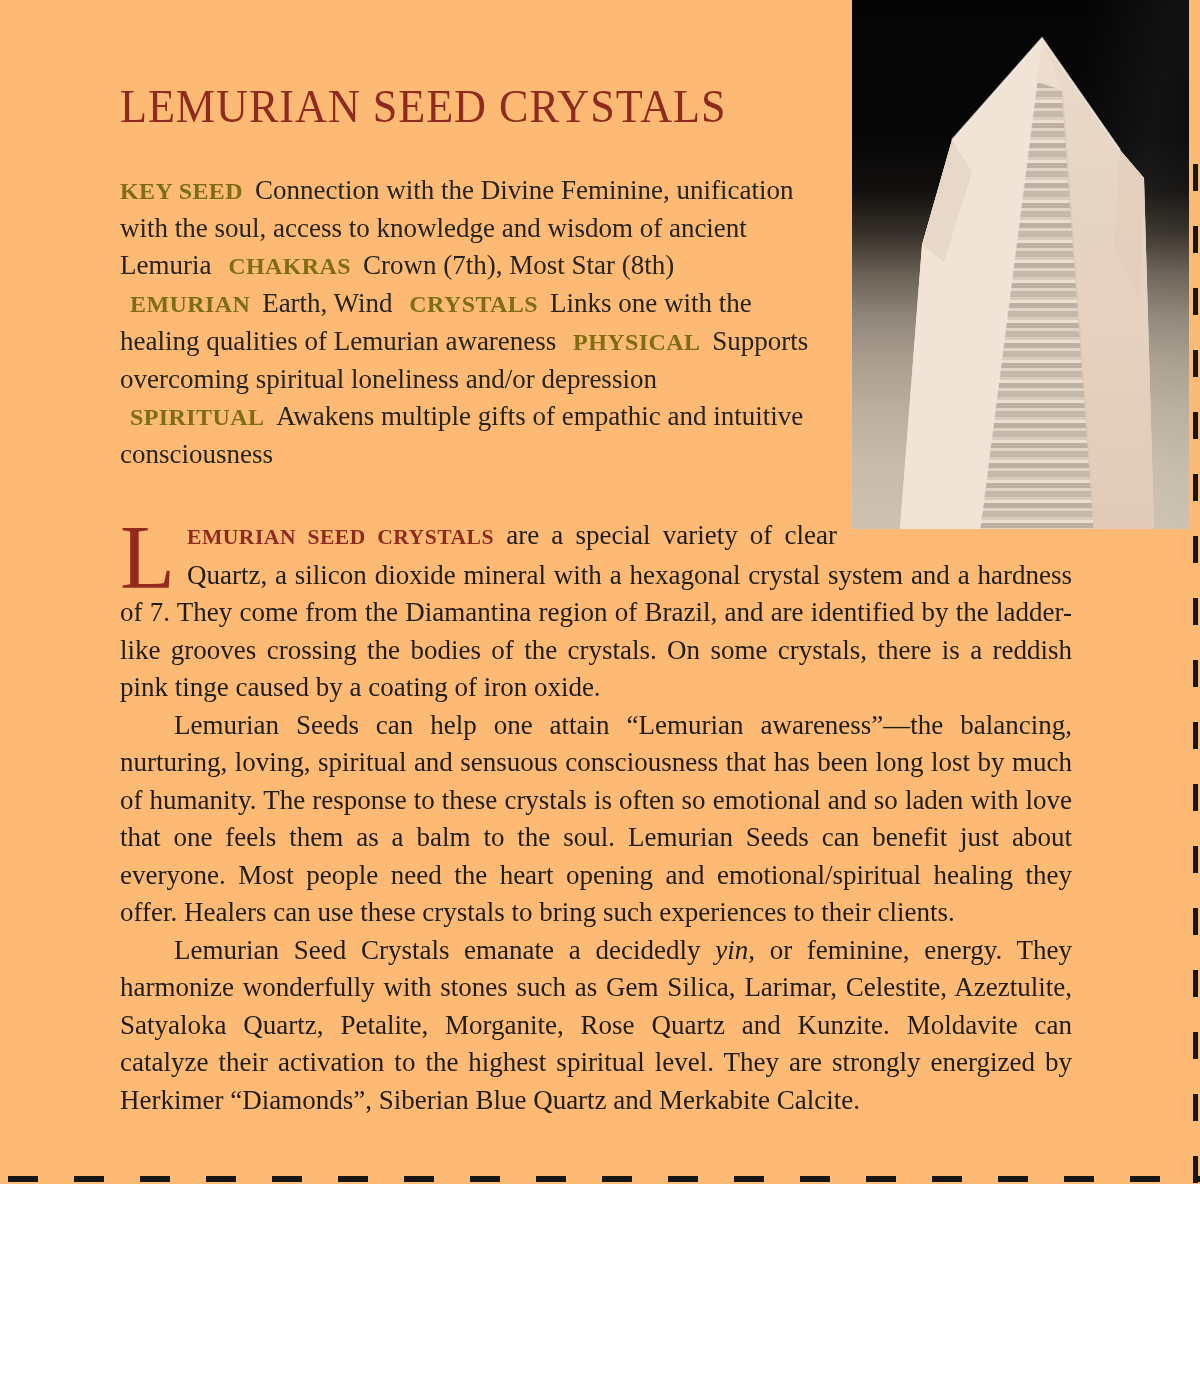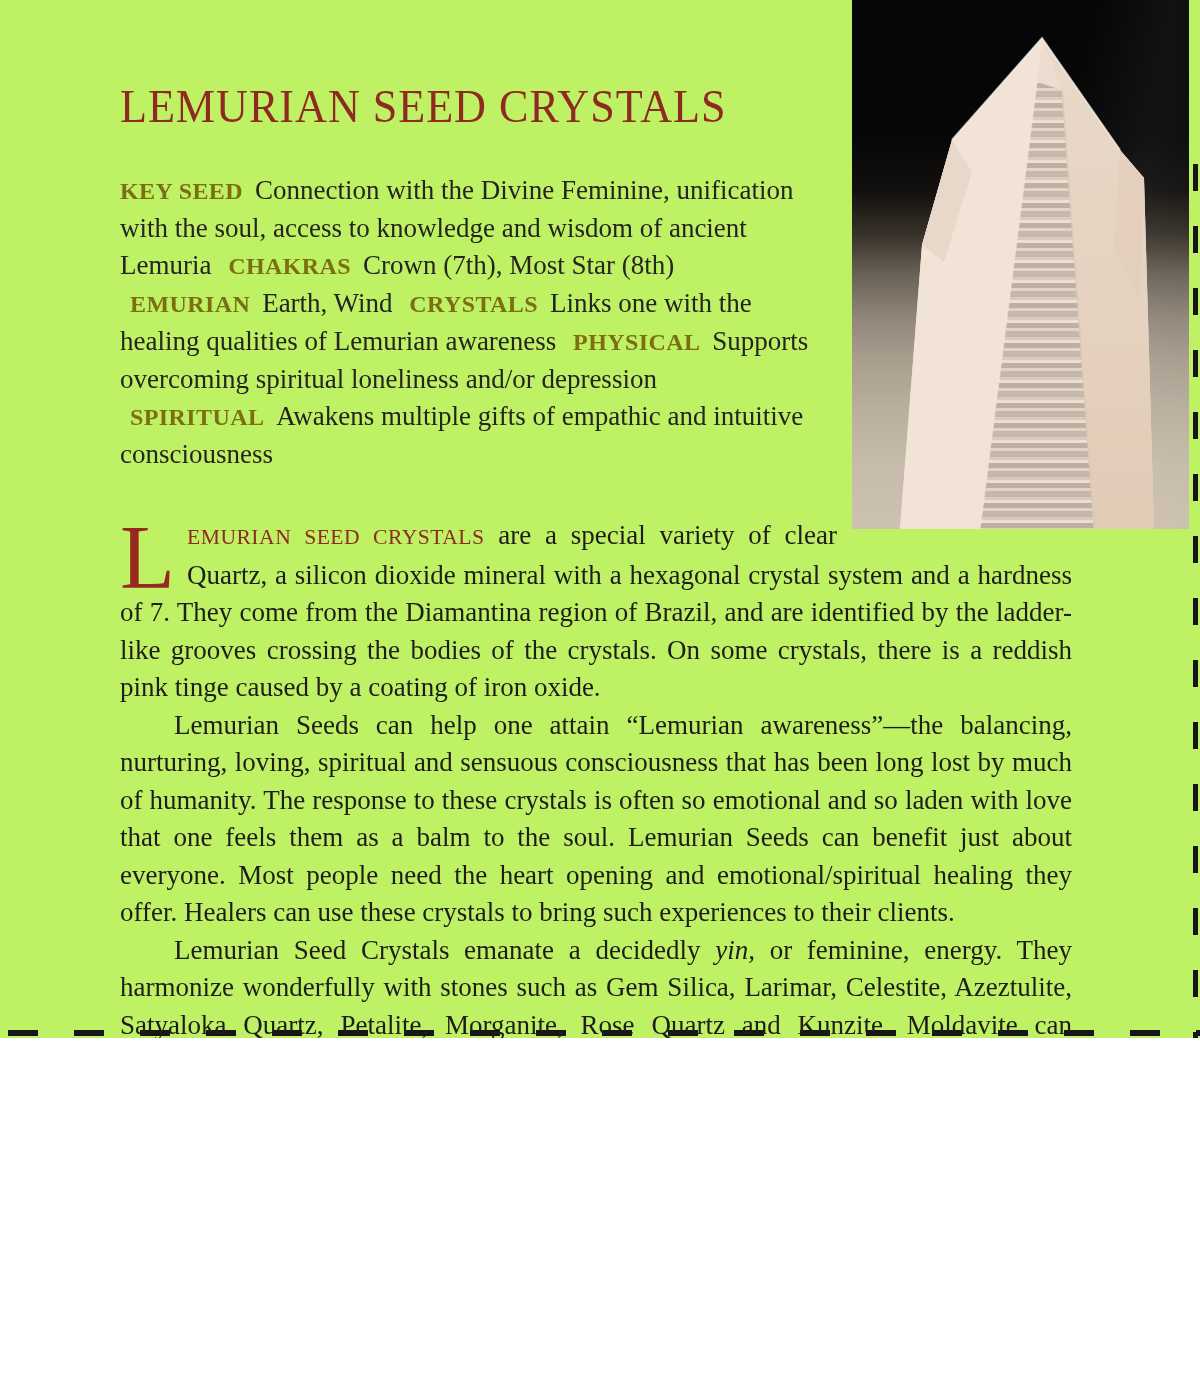--- a/index.html
+++ b/index.html
@@ -1,20 +1,20 @@
 <!DOCTYPE html>
 <html><head>
 <meta charset="utf-8">
 <style>
   html, body { margin: 0; padding: 0; background: #ffffff; }
   .page {
     position: relative;
     width: 1200px;
-    height: 1038px;
-    background: #bef264;
+    height: 1184px;
+    background: #fdba74;
     overflow: hidden;
     font-family: "Liberation Serif", serif;
   }
 
   
   .photo {
     position: absolute;
     left: 852px; top: 0;
     width: 337px; height: 529px;
     background:
@@ -91,20 +91,21 @@
     float: left;
     color: #96291d;
     font-size: 90px;
     line-height: 68px;
     padding: 7px 12px 0 0;
   }
   .leadcaps {
     color: #8e2a20;
     font-size: 0.8em;
     letter-spacing: 0.5px;
+    font-weight: bold;
   }
   .yin { }
 
   .pagenum {
     position: absolute;
     top: 1294px; left: 0;
     width: 1200px;
     text-align: center;
     color: #7a695a;
     font-size: 27px;

